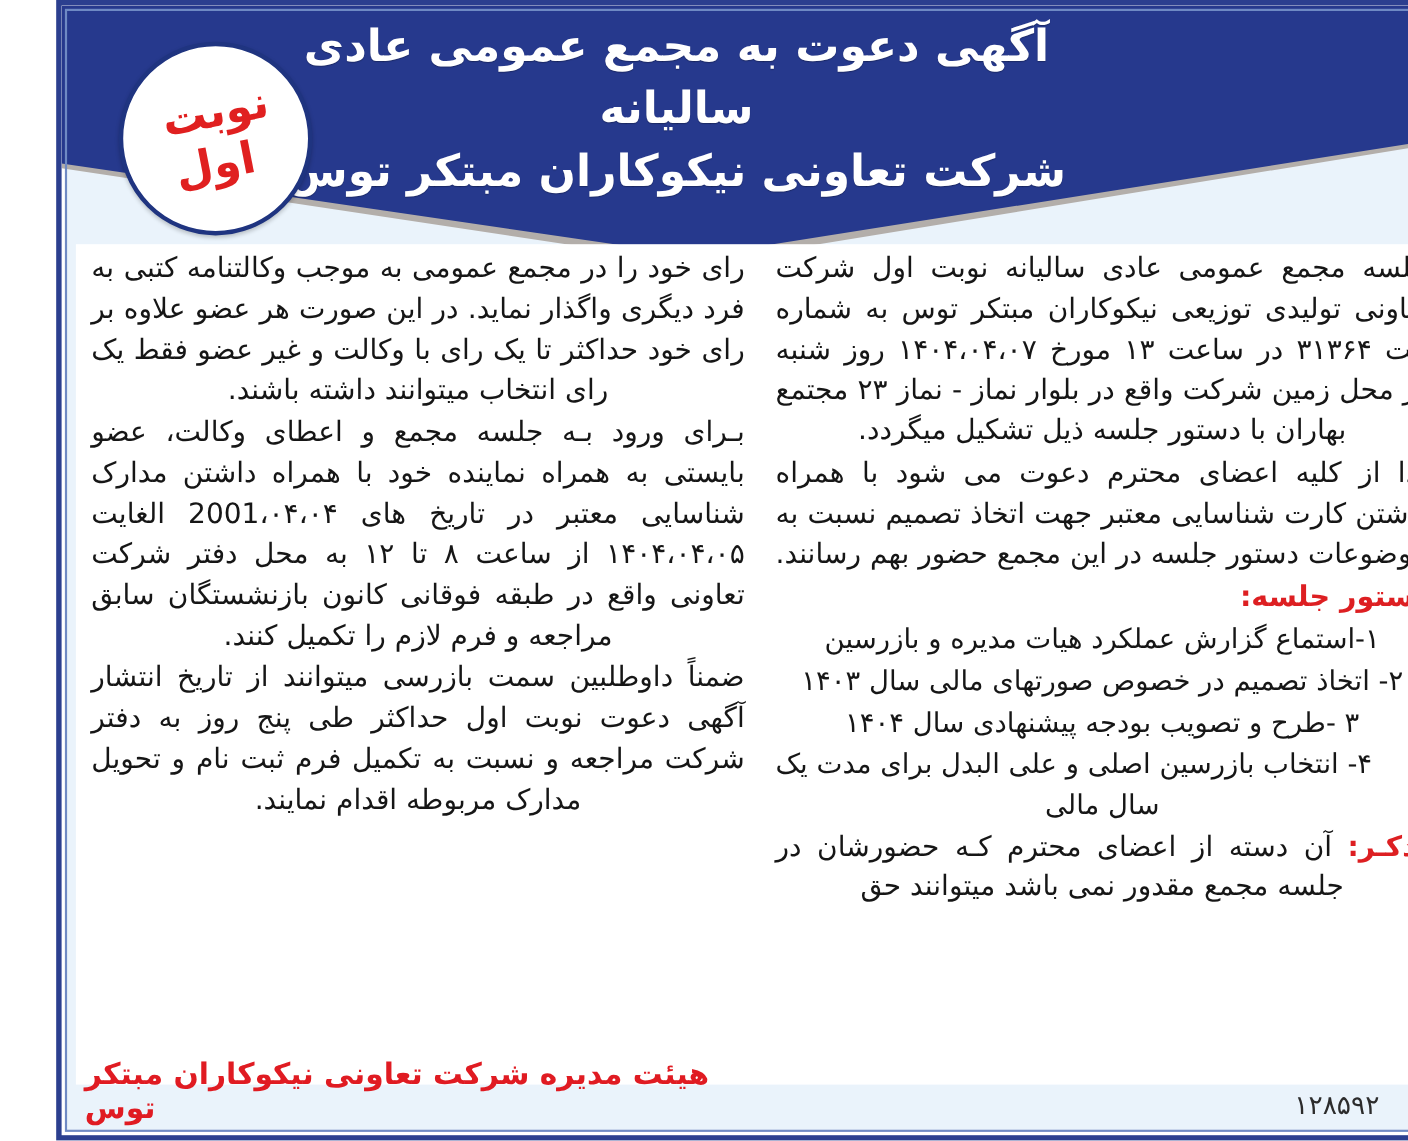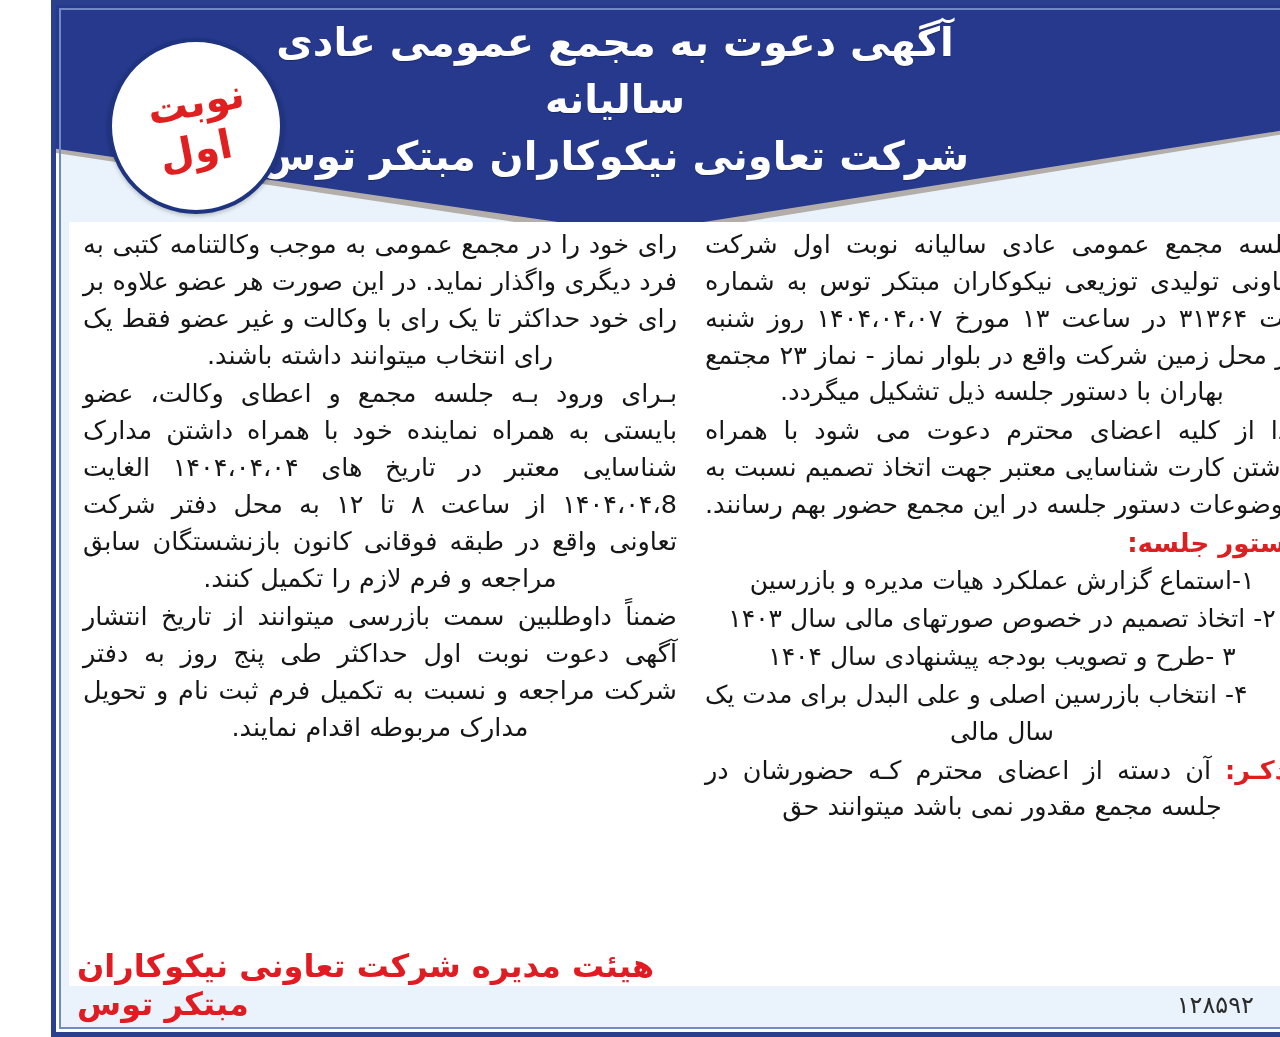--- a/index.html
+++ b/index.html
@@ -176,21 +176,21 @@
     font-weight: bold;
   }
 
   
   .signature {
     position: absolute;
     left: 26px;
     bottom: 14px;
     width: 640px;
     text-align: left;
-    font-size: 32px;
+    font-size: 27px;
     font-weight: bold;
     color: #e01b22;
     z-index: 20;
     letter-spacing: -0.4px;
   }
   .refnum {
     position: absolute;
     right: 26px;
     bottom: 18px;
     font-size: 24px;
@@ -232,21 +232,21 @@
         <li class="agenda-line">۲- اتخاذ تصمیم در خصوص صورتهای مالی سال ۱۴۰۳</li>
         <li class="agenda-line">۳ -طرح و تصویب بودجه پیشنهادی سال ۱۴۰۴</li>
         <li class="agenda-line">۴- انتخاب بازرسین اصلی و علی البدل برای مدت یک سال مالی</li>
       </ul>
 
       <p class="notice"><span class="lbl">تذکـر:</span> <span>آن دسته از اعضای محترم کـه حضورشان در جلسه مجمع مقدور نمی باشد میتوانند حق</span></p>
     </div>
 
     <div class="col col-left">
       <p class="body">رای خود را در مجمع عمومی به موجب وکالتنامه کتبی به فرد دیگری واگذار نماید. در این صورت هر عضو علاوه بر رای خود حداکثر تا یک رای با وکالت و غیر عضو فقط یک رای انتخاب میتوانند داشته باشند.</p>
-      <p class="body">بـرای ورود بـه جلسه مجمع و اعطای وکالت، عضو بایستی به همراه نماینده خود با همراه داشتن مدارک شناسایی معتبر در تاریخ های ۱۴۰۴،۰۴،۰۴ الغایت ۱۴۰۴،۰۴،8 از ساعت ۸ تا ۱۲ به محل دفتر شرکت تعاونی واقع در طبقه فوقانی کانون بازنشستگان سابق مراجعه و فرم لازم را تکمیل کنند.</p>
+      <p class="body">بـرای ورود بـه جلسه مجمع و اعطای وکالت، عضو بایستی به همراه نماینده خود با همراه داشتن مدارک شناسایی معتبر در تاریخ های 2001،۰۴،۰۴ الغایت ۱۴۰۴،۰۴،۰۵ از ساعت ۸ تا ۱۲ به محل دفتر شرکت تعاونی واقع در طبقه فوقانی کانون بازنشستگان سابق مراجعه و فرم لازم را تکمیل کنند.</p>
       <p class="body">ضمناً داوطلبین سمت بازرسی میتوانند از تاریخ انتشار آگهی دعوت نوبت اول حداکثر طی پنج روز به دفتر شرکت مراجعه و نسبت به تکمیل فرم ثبت نام و تحویل مدارک مربوطه اقدام نمایند.</p>
     </div>
 
   </div>
 
   <div class="signature">هیئت مدیره شرکت تعاونی نیکوکاران مبتکر توس</div>
   <div class="refnum">۱۲۸۵۹۲</div>
 
   <div class="frame-inner"></div>
   <div class="frame-outer"></div>

